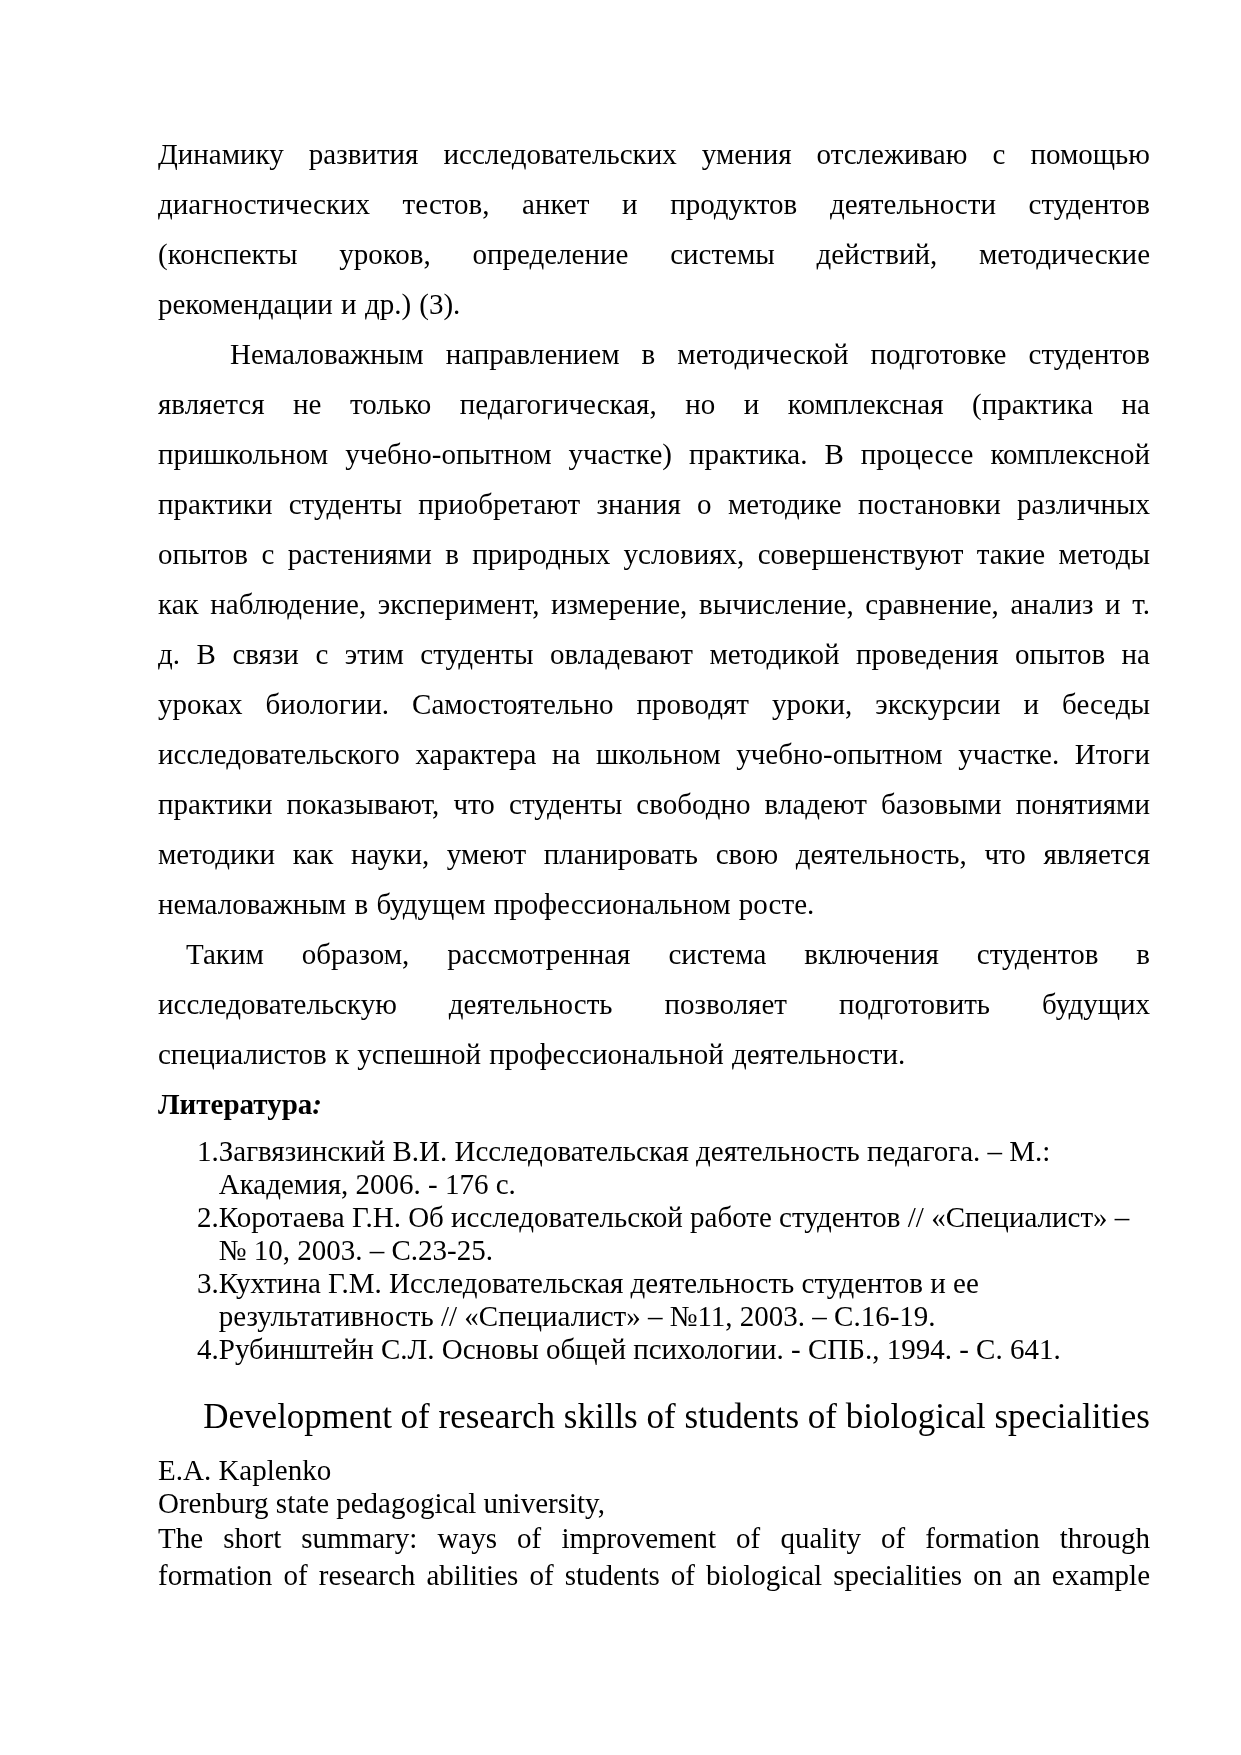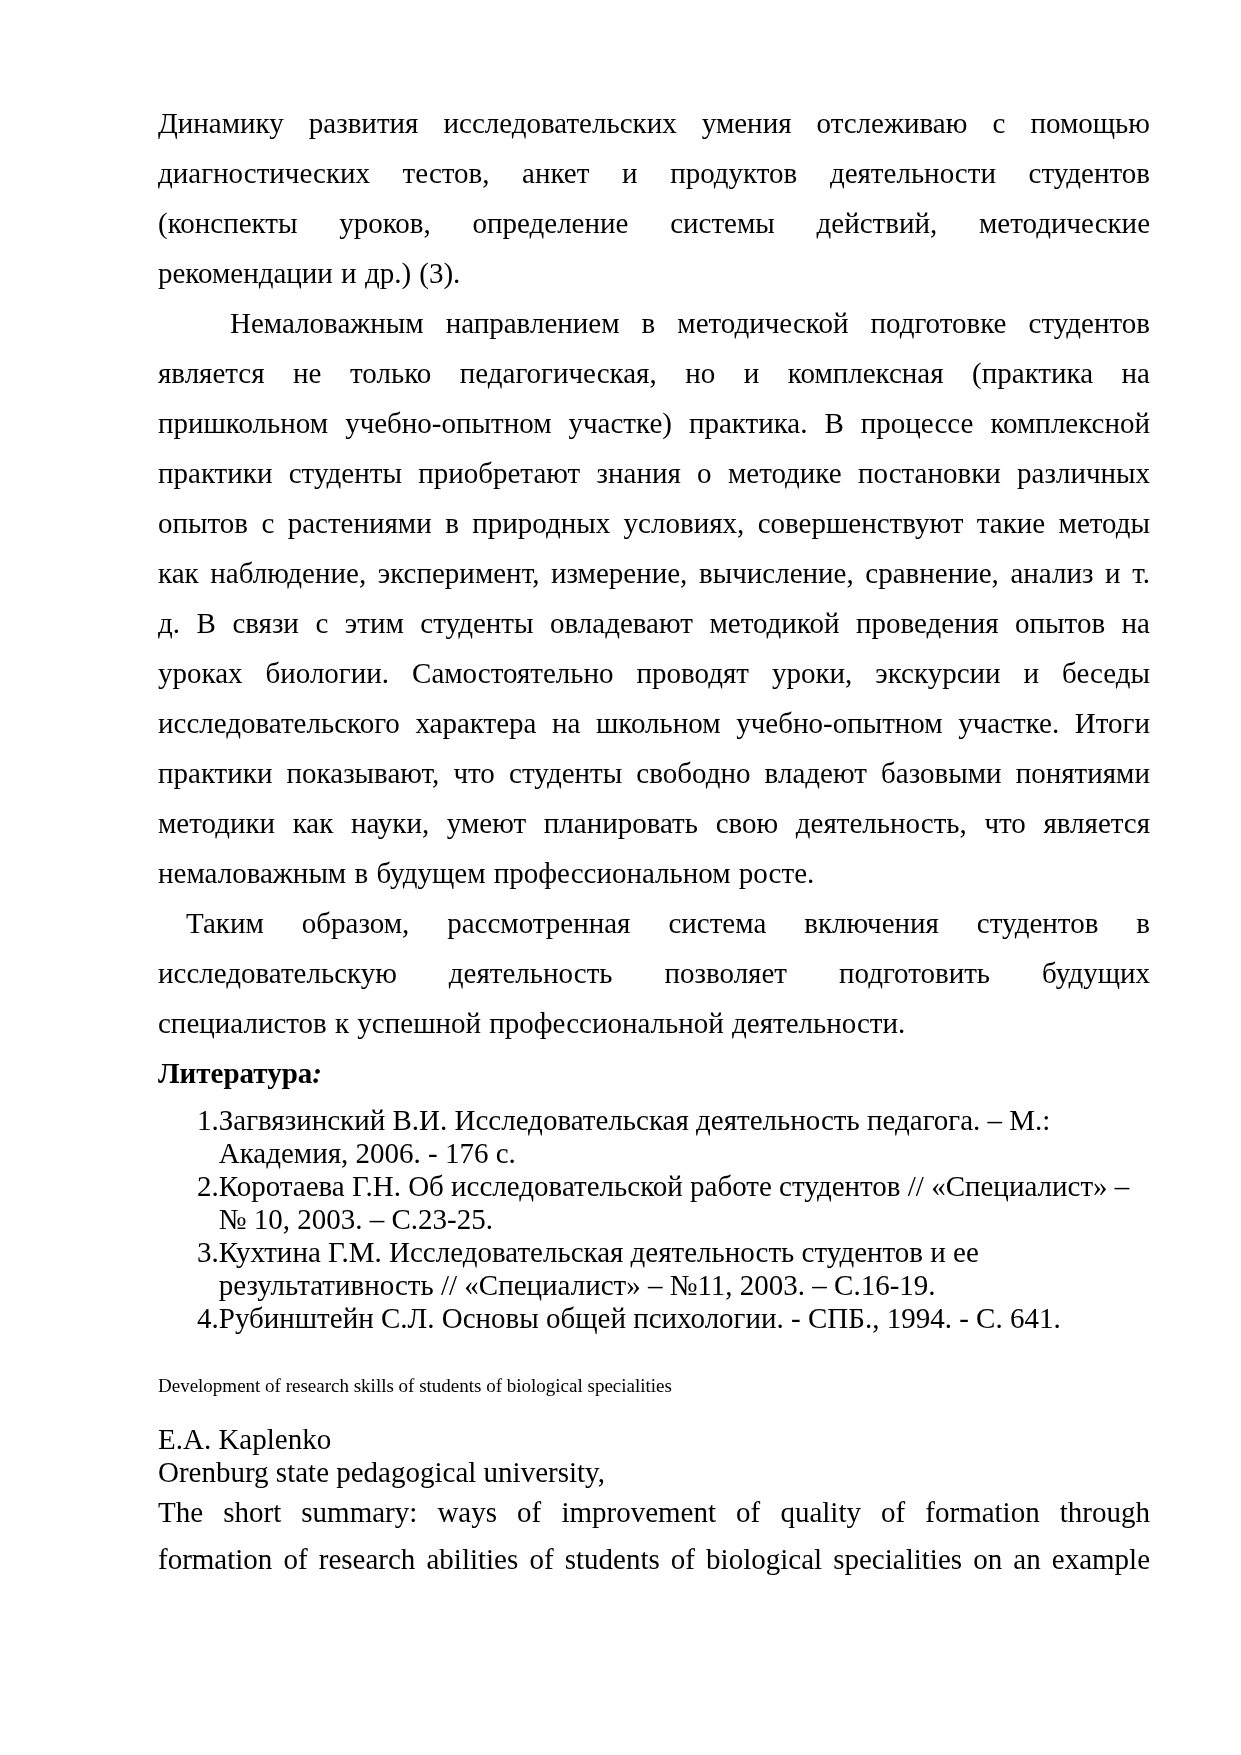--- a/index.html
+++ b/index.html
@@ -12,21 +12,21 @@
     width: 1241px;
     height: 1755px;
     background: #ffffff;
     color: #000000;
     font-family: "Liberation Serif", "DejaVu Serif", serif;
     overflow: hidden;
   }
   .content {
     position: absolute;
     left: 158px;
-    top: 98px;
+    top: 129px;
     width: 992px;
   }
   .para {
     margin: 0;
     font-size: 29px;
     line-height: 50px;
     text-align: justify;
     word-spacing: 1px;
   }
   .indent-lg { text-indent: 72px; }
@@ -47,34 +47,34 @@
     display: flex;
     padding-left: 39px;
     font-size: 29px;
     line-height: 33px;
     text-align: left;
   }
   .ref-num { flex: 0 0 19px; }
   .ref-text { flex: 1; }
   .eng-title {
     margin: 34px 0 0 0;
-    font-size: 19px;
+    font-size: 35px;
     line-height: 33px;
-    text-align: left;
+    text-align: right;
   }
   .author-block {
     margin: 21px 0 0 0;
     font-size: 29px;
     line-height: 33px;
     text-align: left;
   }
   .summary {
     margin: 0;
     font-size: 29px;
-    line-height: 47px;
+    line-height: 37px;
     text-align: justify;
     text-align-last: justify;
     word-spacing: 1px;
   }
 </style>
 </head>
 <body>
 
 <div class="page">
   <div class="content">

